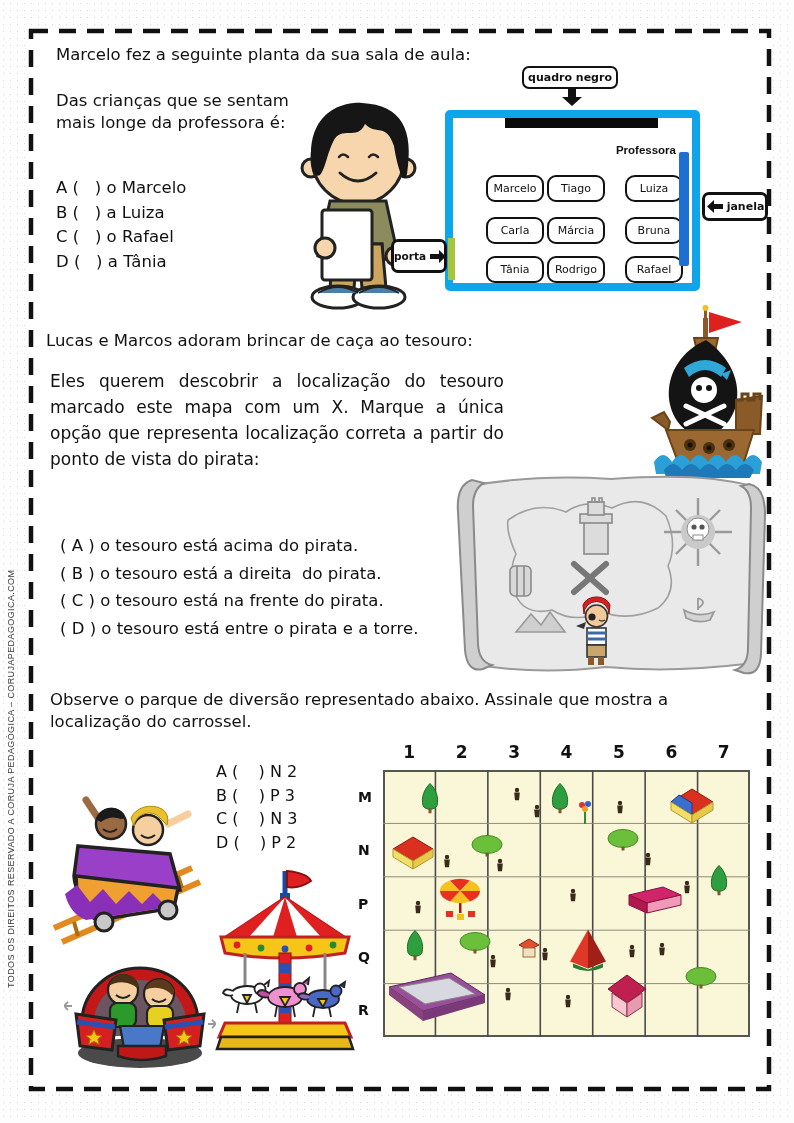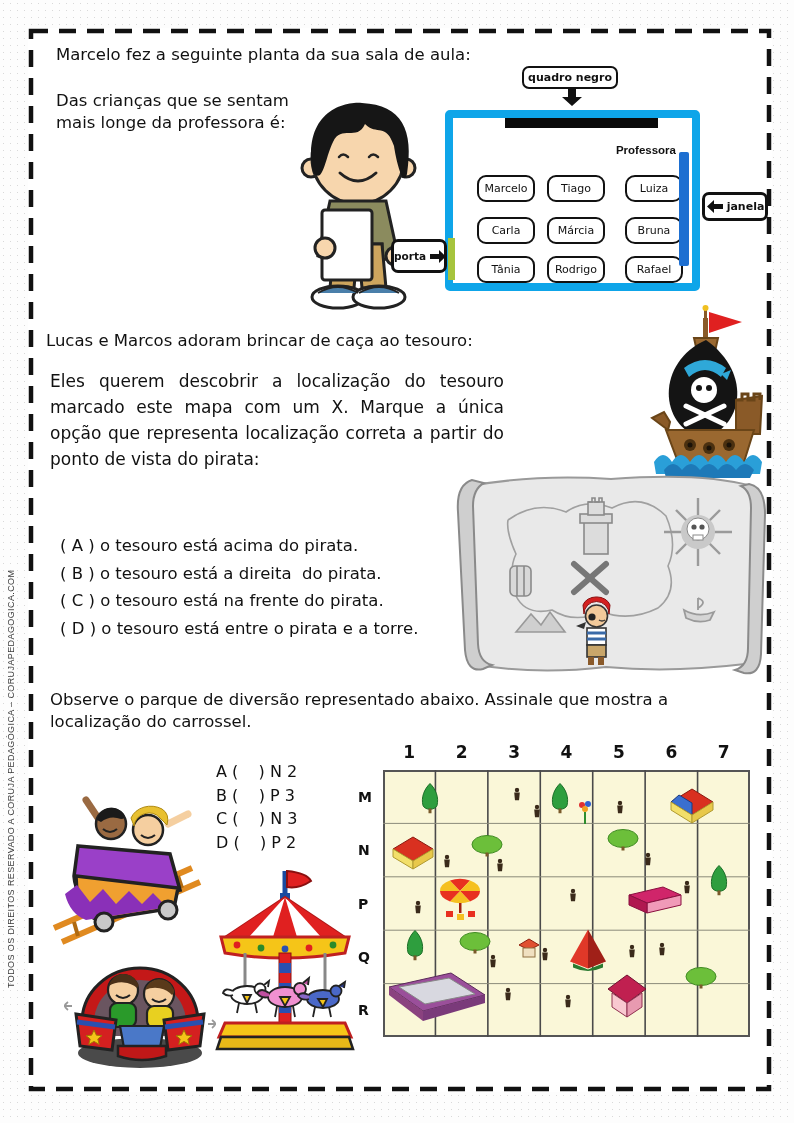--- a/index.html
+++ b/index.html
@@ -36,21 +36,21 @@
   #board-label{ left:522px; top:66px; width:96px; height:23px; }
   #board-arrow{ position:absolute; left:561px; top:89px; }
   #classroom{ position:absolute; left:445px; top:110px; width:255px; height:181px;
     border:8px solid #0ea5e9; border-radius:5px; background:#fff; }
   #blackboard{ position:absolute; left:52px; top:0px; width:153px; height:10px; background:#0a0a0a; }
   #teacher-label{ position:absolute; right:16px; top:26px; font-size:11.5px; font-weight:bold; font-family:"Liberation Sans",sans-serif; }
   .desk{
     position:absolute; width:58px; height:27px; border:2.5px solid #111; border-radius:9px;
     display:flex; align-items:center; justify-content:center; font-size:11px; background:#fff;
   }
-  .c1{left:24px;} .c2{left:94px;} .c3{left:172px;border-radius:10px;}
+  .c1{left:33px;} .c2{left:94px;} .c3{left:172px;border-radius:10px;}
   .r1{top:57px;} .r2{top:99px;} .r3{top:138px;}
   #window-bar{ position:absolute; right:3px; top:34px; width:10px; height:114px; background:#1d6fd1; border-radius:2px; }
   #door-bar{ position:absolute; left:-5px; top:120px; width:7px; height:42px; background:#a6c43d; }
   #porta-label{ left:391px; top:239px; width:56px; height:34px; border-width:3px; font-size:10.5px; }
   #janela-label{ left:702px; top:192px; width:66px; height:29px; border-width:3px; }
   
   #q2-title{ left:46px; top:330px; }
   #q2-prompt{ left:50px; top:368px; width:454px; line-height:26px; text-align:justify; font-size:17px; }
   #q2-opts{ left:60px; top:532px; line-height:27.5px; font-size:16.5px; }
   #ship-svg{ position:absolute; left:640px; top:302px; }
@@ -74,20 +74,26 @@
   <svg id="frame-svg" width="744" height="1064">
     <rect x="3" y="3" width="738" height="1058" fill="none" stroke="#111" stroke-width="4.5" stroke-dasharray="17 11"></rect>
   </svg>
 
   <div class="copyright">TODOS OS DIREITOS RESERVADO A CORUJA PEDAGÓGICA – CORUJAPEDAGOGICA.COM</div>
 
   <div class="txt" id="q1-title">Marcelo fez a seguinte planta da sua sala de aula:</div>
   <div class="txt" id="q1-prompt">
     <div>Das crianças que se sentam</div>
     <div>mais longe da professora é:</div>
+  </div>
+  <div class="txt opts" id="q1-opts">
+    <div>A (   ) o Marcelo</div>
+    <div>B (   ) a Luiza</div>
+    <div>C (   ) o Rafael</div>
+    <div>D (   ) a Tânia</div>
   </div>
 
   <svg id="boy-svg" width="152" height="220" viewBox="0 0 152 220">
     <circle cx="29" cy="74" r="9" fill="#f7d6ad" stroke="#222" stroke-width="3"></circle>
     <circle cx="124" cy="74" r="9" fill="#f7d6ad" stroke="#222" stroke-width="3"></circle>
     <circle cx="76" cy="64" r="46" fill="#f7d6ad" stroke="#222" stroke-width="3"></circle>
     <path d="M31,78 C20,20 60,7 80,9 C120,11 132,36 125,80 C121,95 114,66 112,52 C104,28 95,42 83,30 C75,48 59,30 51,48 C43,64 41,92 31,78 Z" fill="#161616"></path>
     <path d="M57,63 q4,-5 9,0" stroke="#222" stroke-width="2.5" fill="none" stroke-linecap="round"></path>
     <path d="M87,63 q4,-5 9,0" stroke="#222" stroke-width="2.5" fill="none" stroke-linecap="round"></path>
     <path d="M58,79 q18,16 36,0" stroke="#222" stroke-width="3" fill="none" stroke-linecap="round"></path>

